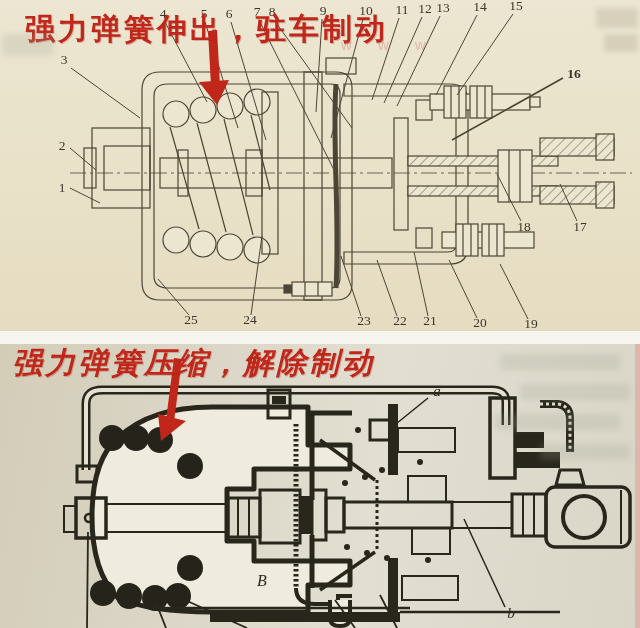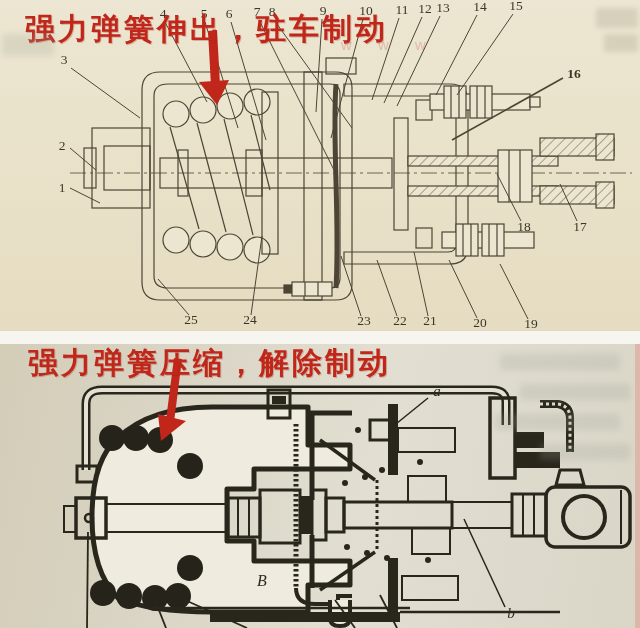--- a/index.html
+++ b/index.html
@@ -7,21 +7,21 @@
          font-family:"Liberation Sans",sans-serif;background:#e9e2cc;}
   .panel{position:absolute;left:0;width:640px;}
   #top-panel{top:0;height:331px;background:linear-gradient(180deg,#ece6d2 0%,#e9e1c8 55%,#e5dcc1 100%);}
   #divider{position:absolute;left:0;top:331px;width:640px;height:13px;background:#f7f5ef;
            box-shadow:0 1px 2px rgba(120,110,80,.35);}
   #bottom-panel{top:344px;height:284px;
            background:linear-gradient(100deg,#d3cdb8 0%,#dad5c5 28%,#e2dfd2 58%,#d9d5c7 100%);}
   .caption{position:absolute;font-weight:800;letter-spacing:3px;font-size:30px;line-height:1;
            color:#c0271a;text-shadow:1px 1px 0 rgba(140,25,12,.25);white-space:nowrap;}
   #top-caption{left:25px;top:14px;}
-  #bottom-caption{left:28px;top:4px;}
+  #bottom-caption{left:12px;top:4px;font-style:italic;}
   svg{position:absolute;left:0;top:0;}
   .num{font-family:"Liberation Serif",serif;font-size:13.5px;fill:#3c362a;}
   .lett{font-family:"Liberation Serif",serif;font-style:italic;font-size:15px;fill:#2c291e;}
   .ld{stroke:#4c4535;stroke-width:1;fill:none;}
   .ink{stroke:#4c4535;stroke-width:1.2;fill:none;}
   .blk{stroke:#29261c;fill:none;}
   .bleed{position:absolute;background:#b3a894;filter:blur(2.5px);opacity:.35;border-radius:2px;}
   .bleed2{position:absolute;background:#9aa08e;filter:blur(3px);opacity:.22;border-radius:2px;}
   #pink-edge{position:absolute;right:0;top:344px;width:5px;height:284px;background:#dfa196;opacity:.6;}
   #watermark{position:absolute;left:330px;top:36px;font-size:15px;letter-spacing:11px;

